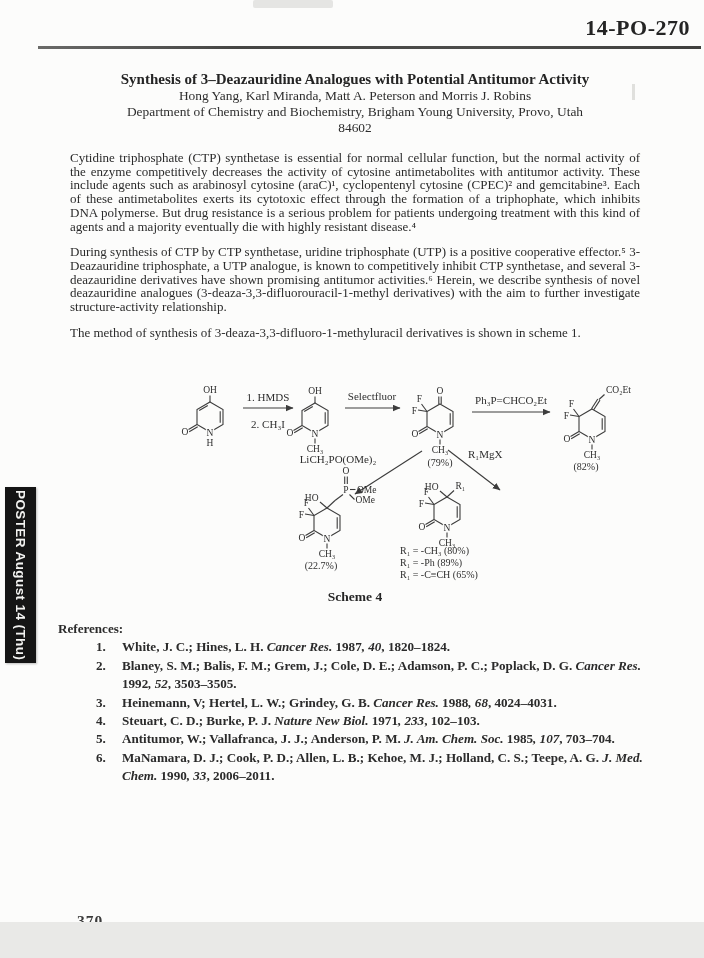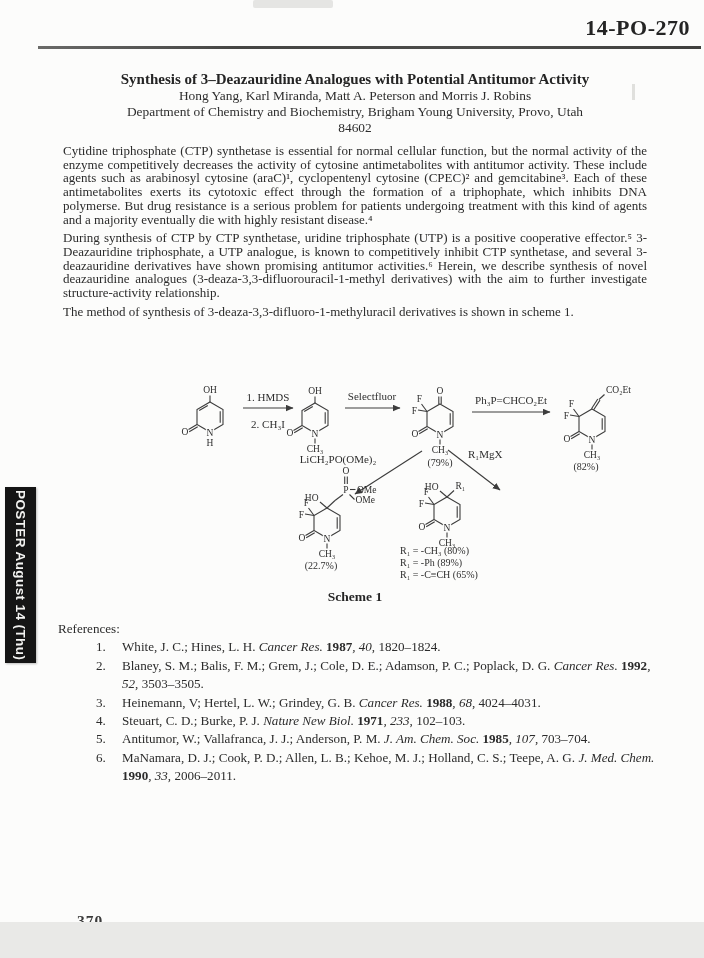--- a/index.html
+++ b/index.html
@@ -24,38 +24,38 @@
     position:absolute; top:46px; left:38px; width:663px; height:2.5px;
     background:linear-gradient(90deg,#6a6a68,#454543 30%,#4d4d4b 70%,#3f3f3d);
   }
   .title-block { position:absolute; top:71px; left:58px; width:594px; text-align:center; }
   .title { font-size:15px; font-weight:bold; line-height:17px; color:#242424; }
   .authors, .affil, .affil-zip { font-size:13.4px; line-height:15.8px; }
   .body-text {
     position:absolute; top:139px; left:58px; width:594px;
     font-size:13px; line-height:13.7px; text-align:justify; color:#2b2b2b;
   }
-  .body-text p { margin:5px; }
+  .body-text p { margin:12px; }
   .scheme-svg { position:absolute; left:50px; top:378px; }
   .scheme-svg text { font-family:"Liberation Serif", serif; fill:#2e2e2e; }
   .scheme-svg .atom   { font-size:9.5px; text-anchor:middle; }
   .scheme-svg .atom-s { font-size:9.5px; text-anchor:start; }
   .scheme-svg .atom-e { font-size:9.5px; text-anchor:end; }
   .scheme-svg .rlabel { font-size:11px; text-anchor:middle; }
   .scheme-svg .rlabel-s { font-size:11px; text-anchor:start; }
   .scheme-svg .yield  { font-size:10px; text-anchor:middle; }
   .scheme-svg .rlist  { font-size:10px; text-anchor:start; }
   .scheme-svg line, .scheme-svg polygon, .scheme-svg path.bond { stroke:#3c3c3c; stroke-width:1.1; fill:none; }
   .scheme-caption {
     position:absolute; top:589px; left:58px; width:594px; text-align:center;
     font-size:13.5px; font-weight:bold; color:#262626;
   }
   .references {
     position:absolute; top:620px; left:58px; width:600px;
-    font-size:13.1px; line-height:18.4px; color:#2b2b2b;
+    font-size:13.1px; line-height:18.4px; color:#2b2b2b;font-weight:bold;
   }
   .ref-heading { margin-bottom:0; }
   .ref-item { display:flex; padding-left:38px; }
   .ref-num { width:26px; flex:0 0 26px; }
   .ref-body { flex:1; }
   .sidebar-tab {
     position:absolute; left:5px; top:487px; width:31px; height:176px;
     background:#151515; color:#f3f3f1;
     writing-mode:vertical-rl;
     display:flex; align-items:center; justify-content:center;
@@ -219,21 +219,21 @@
       <text class="atom" x="0" y="19">N</text>
       <line x1="0" y1="20.5" x2="0" y2="25.5"></line>
       <text class="atom" x="0" y="33.5">CH₃</text>
     </g>
 
     <text class="rlist" x="350" y="176">R₁ = -CH₃ (80%)</text>
     <text class="rlist" x="350" y="188">R₁ = -Ph (89%)</text>
     <text class="rlist" x="350" y="200">R₁ = -C≡CH  (65%)</text>
   </svg>
 
-  <div class="scheme-caption">Scheme 1</div>
+  <div class="scheme-caption">Scheme 4</div>
 
   <div class="references">
     <div class="ref-heading">References:</div>
 
     <div class="ref-item">
       <span class="ref-num">1.</span>
       <span class="ref-body"><span>White, J. C.; Hines, L. H. </span><i>Cancer Res. </i><b>1987</b><i>, 40</i><span>, 1820–1824.</span></span>
     </div>
     <div class="ref-item">
       <span class="ref-num">2.</span>

